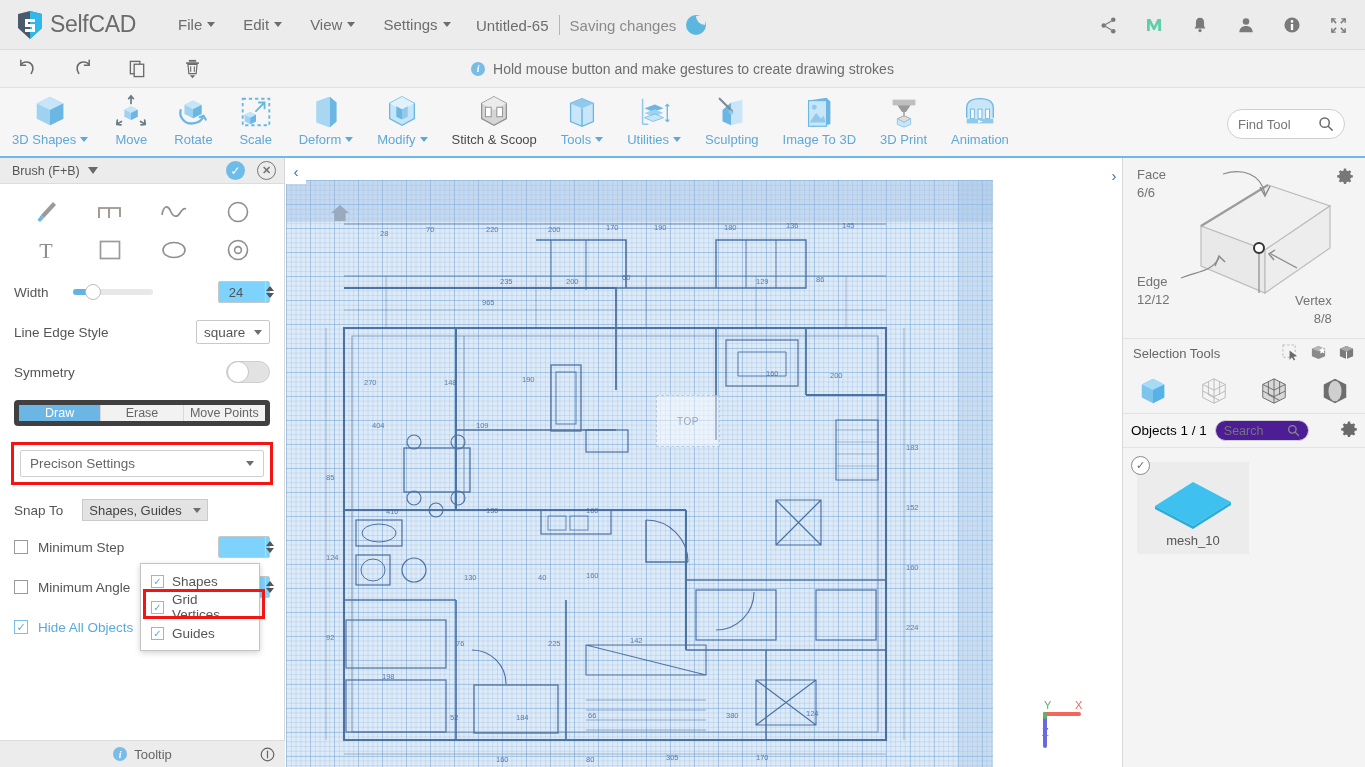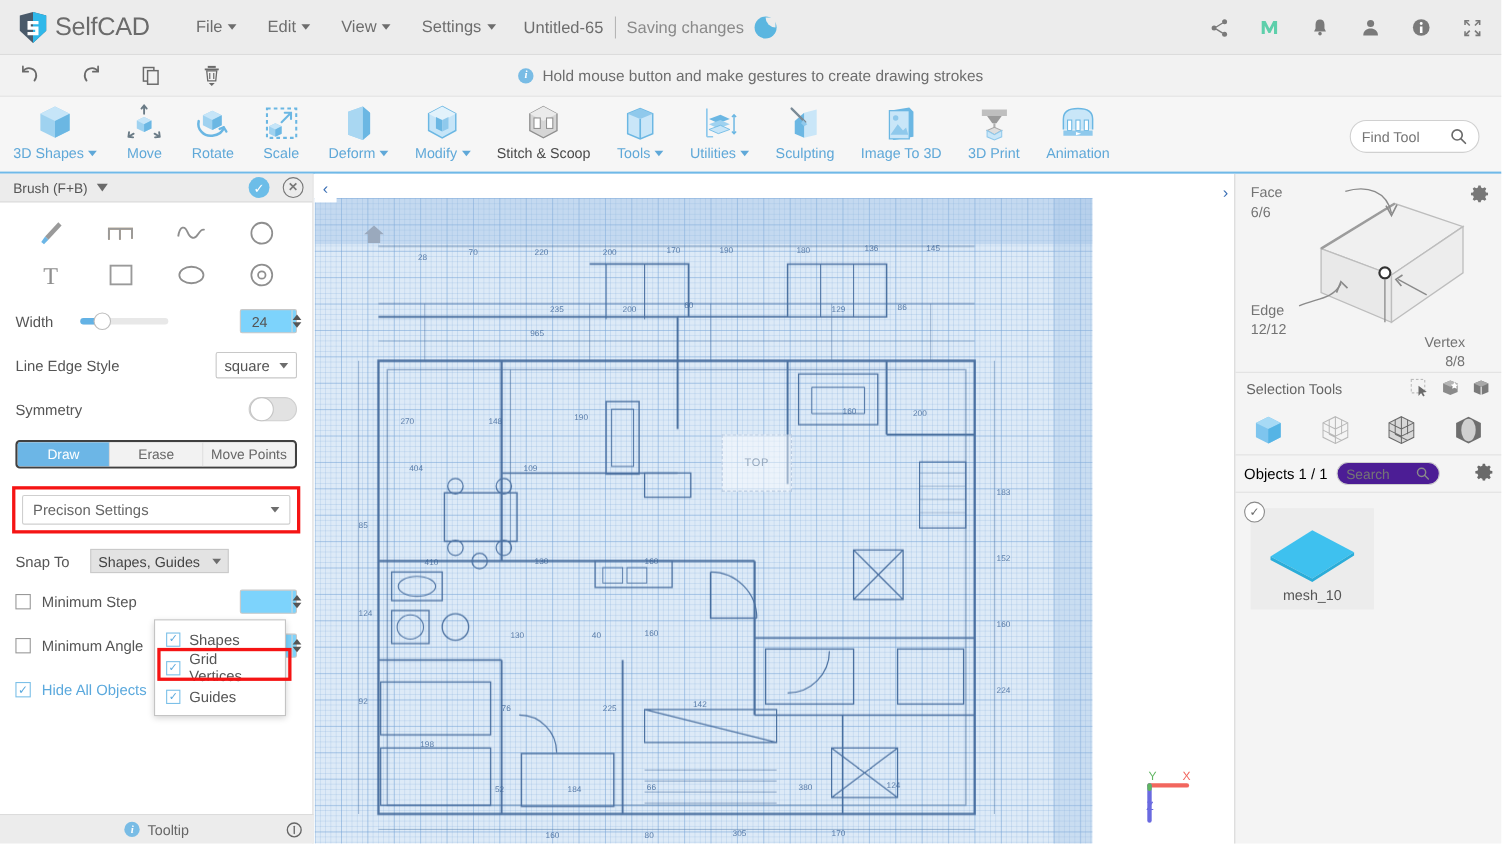--- a/index.html
+++ b/index.html
@@ -138,21 +138,21 @@
   }
 
   .toggle {
     margin-left: auto; width: 44px; height: 22px; border-radius: 11px;
     background: #e2e2e2; border: 1px solid #cfcfcf; position: relative; cursor: pointer;
   }
   .toggle-knob { position: absolute; left: 0px; top: -1px; width: 22px; height: 22px; border-radius: 50%; background: #fff; border: 1px solid #c5c5c5; }
 
   .segmented {
     margin: 8px 14px 0 14px; height: 26px; display: flex;
-    border: 2px solid #404040; border-radius: 4px; overflow: hidden;
+    border: 5px solid #404040; border-radius: 4px; overflow: hidden;
   }
   .seg { flex: 1; display: flex; align-items: center; justify-content: center; font-size: 12.5px; color: #666; background: #f2f2f2; border-right: 1px solid #d9d9d9; cursor: pointer; }
   .seg:last-child { border-right: none; }
   .seg.active { background: #6cb6e6; color: #fff; }
 
   .precision-wrap {
     margin: 16px 11px 0 11px; border: 3px solid #f51414; padding: 5px 6px;
   }
   .precision-select {
     height: 27px; border: 1px solid #cfcfcf; border-radius: 2px; background: #fff;
@@ -943,21 +943,21 @@
       </svg>
 
       <span class="cube-lbl" style="left:14px; top:8px;">
         <span>Face</span><br>
         <span>6/6</span>
       </span>
       <span class="cube-lbl" style="left:14px; top:115px;">
         <span>Edge</span><br>
         <span>12/12</span>
       </span>
-      <span class="cube-lbl" style="left:172px; top:144px; text-align:right;">
+      <span class="cube-lbl" style="left:172px; top:134px; text-align:right;">
         <span>Vertex</span><br>
         <span>8/8</span>
       </span>
     </div>
 
     <div class="sel-tools-row">
       <span class="sel-tools-lbl">Selection Tools</span>
       <span class="sel-tools-icons">
         <span>
           <svg width="17" height="17" viewBox="0 0 18 18">

